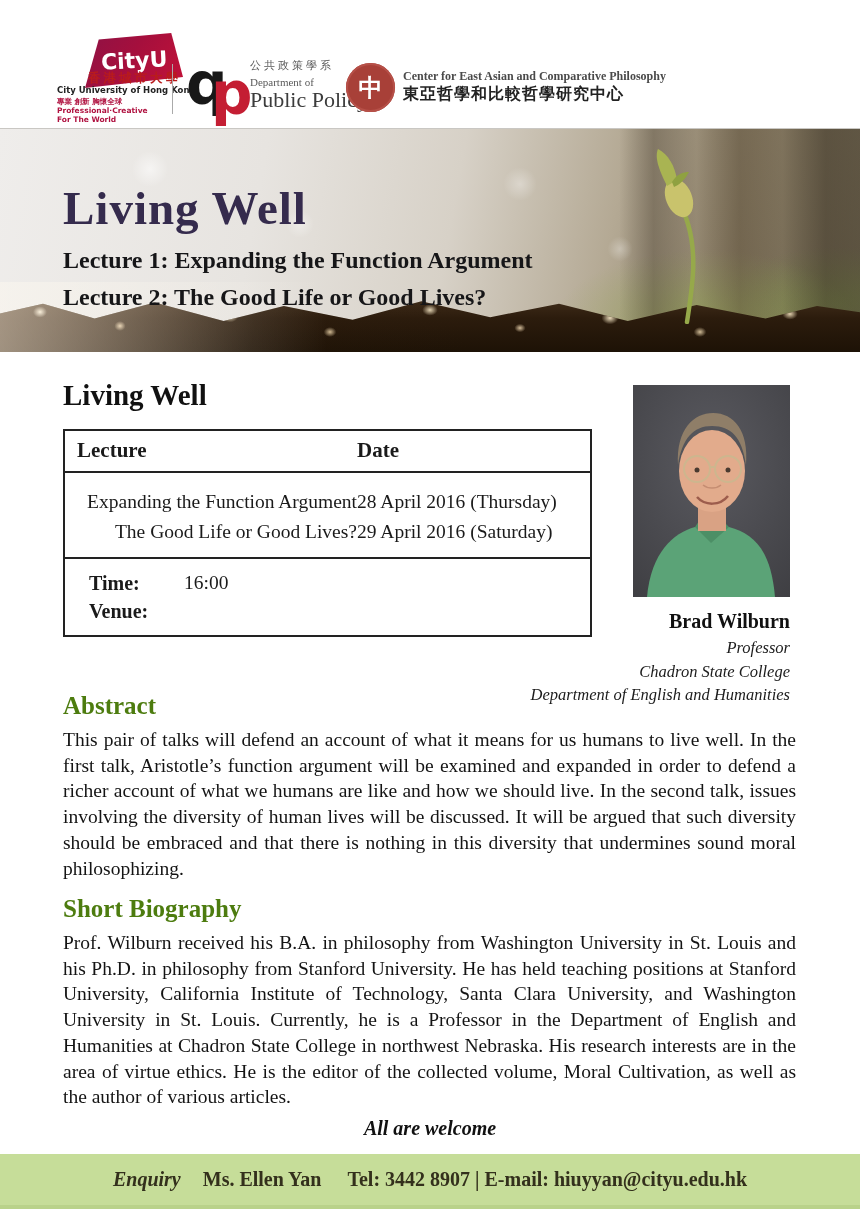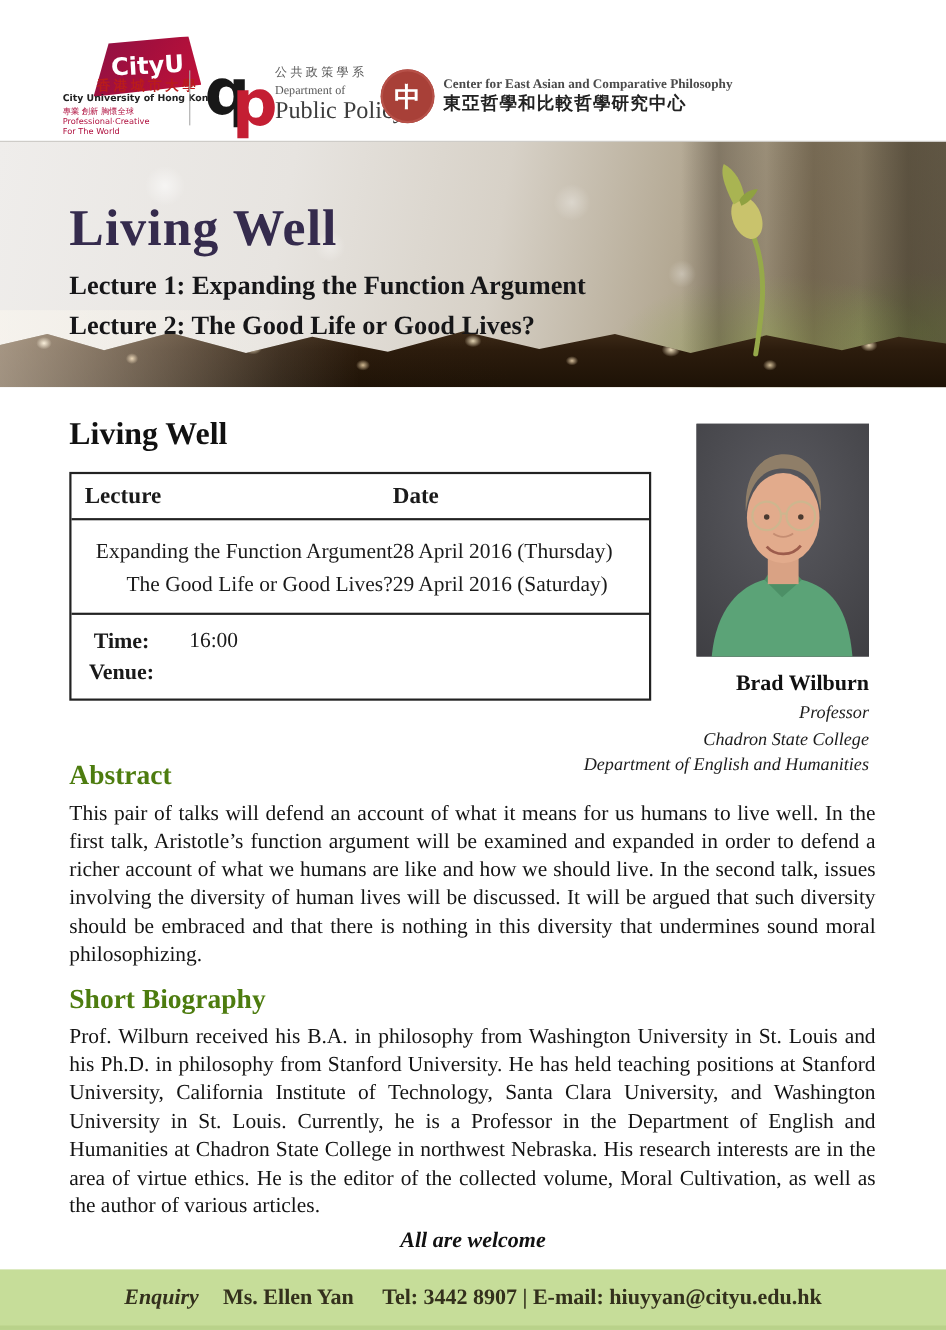--- a/index.html
+++ b/index.html
@@ -14,21 +14,21 @@
   .logo-row { position:absolute; top:0; left:0; width:860px; height:128px; }
   .cityu-shape {
     position:absolute; left:85px; top:33px; width:98px; height:55px;
     background:linear-gradient(125deg,#8e1245 0%,#a50f3d 45%,#c31238 100%);
     clip-path:polygon(14% 12%, 88% 0%, 100% 80%, 0% 100%);
     display:flex; align-items:center; justify-content:center;
   }
   .cityu-wordmark { color:#fff; font-family:"DejaVu Sans",sans-serif; font-weight:bold; font-size:22px; transform:rotate(-3deg); }
   .cityu-zh { position:absolute; left:57px; top:70px; font-size:12.5px; font-weight:bold; letter-spacing:3px; color:#b91c1c; font-family:"DejaVu Sans",sans-serif;margin-left:31px; }
   .cityu-en { position:absolute; left:57px; top:85px; font-size:8.5px; font-weight:bold; color:#222; font-family:"DejaVu Sans",sans-serif; }
-  .cityu-tag { position:absolute; left:57px; top:97px; font-size:7.5px; font-weight:normal; color:#b01240; line-height:9px; font-family:"DejaVu Sans",sans-serif; }
+  .cityu-tag { position:absolute; left:57px; top:97px; font-size:7.5px; font-weight:bold; color:#b01240; line-height:9px; font-family:"DejaVu Sans",sans-serif; }
   .logo-divider { position:absolute; left:172px; top:64px; width:1px; height:50px; background:#aaa; }
 
   .qp-glyph { position:absolute; left:186px; top:50px; width:72px; height:72px; font-family:"DejaVu Sans",sans-serif; font-weight:bold; }
   .qp-glyph .q { position:absolute; left:0; top:0; font-size:58px; color:#181818; }
   .qp-glyph .p { position:absolute; left:25px; top:10px; font-size:58px; color:#c41e33; }
   .pp-zh  { position:absolute; left:250px; top:58px; font-size:11px; color:#5a5a5a; letter-spacing:3px; }
   .pp-en1 { position:absolute; left:250px; top:76px; font-size:11px; color:#5a5a5a; }
   .pp-en2 { position:absolute; left:250px; top:87px; font-size:22px; color:#3c3c3c; }
 
   .ceacop-seal {
@@ -78,21 +78,21 @@
   .banner-lec1 { top:118px; } .banner-lec2 { top:155px; }
 
   
   .section-title { position:absolute; left:63px; top:379px; font-size:29px; font-weight:bold; color:#111; }
   .info-table { position:absolute; left:63px; top:429px; width:529px; border:2px solid #222; font-size:19.5px; }
   .tbl-header { display:flex; border-bottom:2px solid #222; padding:7px 12px 8px; font-size:21px; font-weight:bold; }
   .tbl-header .c1 { width:280px; }
   .tbl-body { border-bottom:2px solid #222; padding:10px 12px 14px; }
   .tbl-body .trow { display:flex; margin-top:8px; }
   .tbl-body .trow .c1 { width:280px;text-align:right; }
-  .tbl-tv { padding:8px 12px 12px;text-align:center; }
+  .tbl-tv { padding:8px 24px 12px; }
   .tbl-tv .trow { display:flex; margin-top:5px; }
   .tbl-tv .lbl { width:67px; font-weight:bold; font-size:20px; }
   .tbl-tv .val { padding-left:28px; }
 
   .photo { position:absolute; left:633px; top:385px; width:157px; height:212px; }
   .speaker-block { position:absolute; right:70px; top:610px; width:400px; text-align:right; }
   .speaker-name { font-size:20px; font-weight:bold; color:#111; }
   .speaker-cred { font-size:16.5px; font-style:italic; line-height:23.5px; color:#1c1c1c; margin-top:3px; }
 
   

